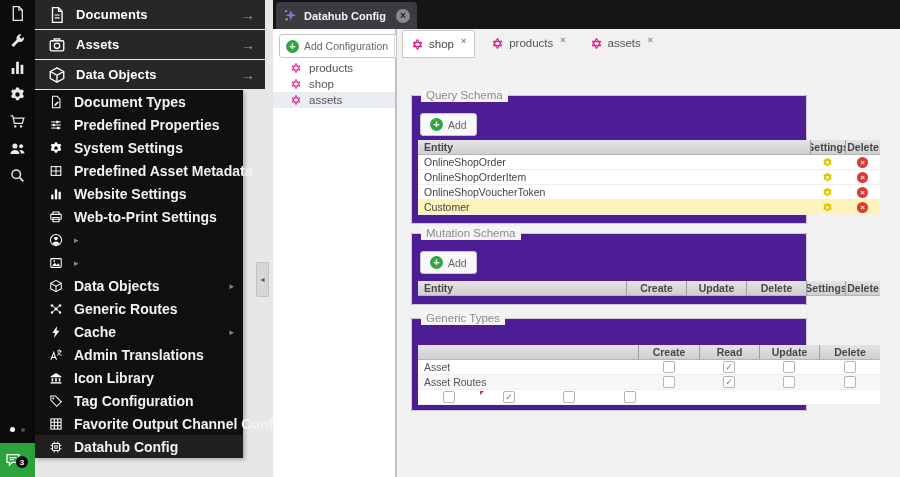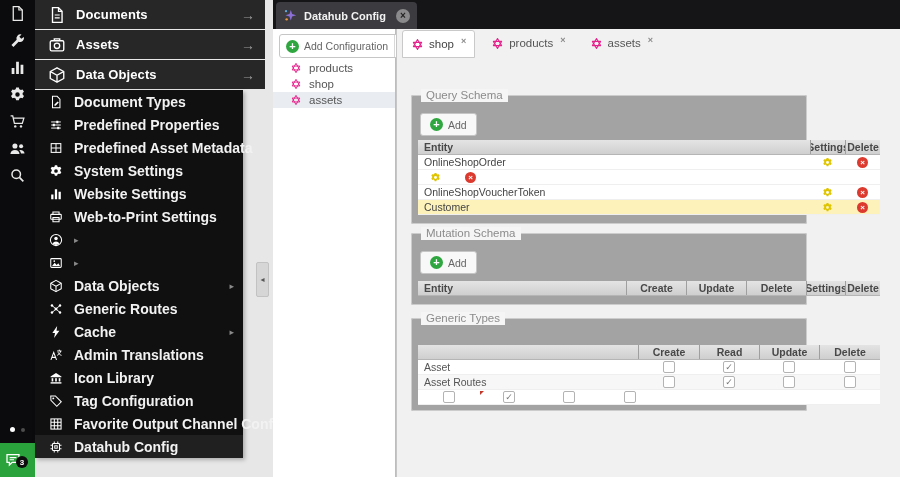--- a/index.html
+++ b/index.html
@@ -72,21 +72,21 @@
   .mtab.active{background:#fff;border:1px solid #c9c9c9;border-radius:3px 3px 0 0;color:#444}
   .mtab .icw{width:13px;height:13px;color:#e5218b;margin-top:1px}
   .mtab-label{line-height:14px}
   .tab-close{font-size:9px;color:#8a8a8a;margin-left:2px;line-height:9px;font-weight:bold;cursor:pointer}
   #subtabs{position:absolute;left:0;top:29px;width:100%;height:26px;border-bottom:1px solid #c9c9c9;
            display:flex;padding-left:4px;box-sizing:border-box}
   .stab{padding:0 13px;display:flex;align-items:center;font-size:11.5px;color:#555;height:26px;box-sizing:border-box;cursor:pointer}
   .stab.active{background:#fff;border:1px solid #c9c9c9;border-bottom:none;color:#333;border-radius:2px 2px 0 0}
 
   
-  .fs{position:absolute;left:12px;width:396px;border:1px solid #ccc;border-radius:2px;background:#a3a3a3;box-sizing:border-box}
+  .fs{position:absolute;left:12px;width:396px;border:1px solid #ccc;border-radius:2px;background:#4c1d95;box-sizing:border-box}
   #fs-query{top:66px;height:129px}
   #fs-mutation{top:204px;height:72px}
   #fs-generic{top:289px;height:93px}
   .fs-legend{position:absolute;top:-7px;left:9px;background:#f5f5f5;padding:0 5px;font-size:11.5px;color:#8b8b8b;line-height:13px}
   .add-btn{position:absolute;left:8px;top:17px;height:21px;border:1px solid #c5c5c5;border-radius:3px;background:#f8f8f8;
            display:flex;align-items:center;gap:5px;padding:0 9px;font-size:10.5px;color:#666;cursor:pointer}
 
   .dtable{position:absolute;left:6px;width:462px;font-size:10.5px;color:#444}
   #query-table{top:44px}
   #mutation-table{top:47px}
@@ -365,33 +365,33 @@
         <svg viewBox="0 0 16 16">
           <use href="#i-sliders"></use>
         </svg>
       </span>
      <span class="nav-item-label">Predefined Properties</span>
 
    </div>
     <div class="nav-item">
      <span class="icw" style="">
         <svg viewBox="0 0 16 16">
+          <use href="#i-gear"></use>
+        </svg>
+      </span>
+     <span class="nav-item-label">System Settings</span>
+
+   </div>
+    <div class="nav-item">
+     <span class="icw" style="">
+        <svg viewBox="0 0 16 16">
           <use href="#i-meta"></use>
         </svg>
       </span>
      <span class="nav-item-label">Predefined Asset Metadata</span>
-
-   </div>
-    <div class="nav-item">
-     <span class="icw" style="">
-        <svg viewBox="0 0 16 16">
-          <use href="#i-gear"></use>
-        </svg>
-      </span>
-     <span class="nav-item-label">System Settings</span>
 
    </div>
     <div class="nav-item">
      <span class="icw" style="">
         <svg viewBox="0 0 16 16">
           <use href="#i-chart"></use>
         </svg>
       </span>
      <span class="nav-item-label">Website Settings</span>
 
@@ -593,20 +593,21 @@
        <div class="td center" style="width:35px">
             <span class="gear"><svg viewBox="0 0 16 16" width="11" height="11">
                 <use href="#i-gear"></use>
               </svg></span>
           </div>
        <div class="td center" style="width:35px">
             <span class="delbtn">×</span>
           </div>
      </div>
         <div class="tr">
+       <div class="td first" style="flex:1">OnlineShopOrderItem</div>
        <div class="td center" style="width:35px">
             <span class="gear"><svg viewBox="0 0 16 16" width="11" height="11">
                 <use href="#i-gear"></use>
               </svg></span>
           </div>
        <div class="td center" style="width:35px">
             <span class="delbtn">×</span>
           </div>
      </div>
         <div class="tr">

